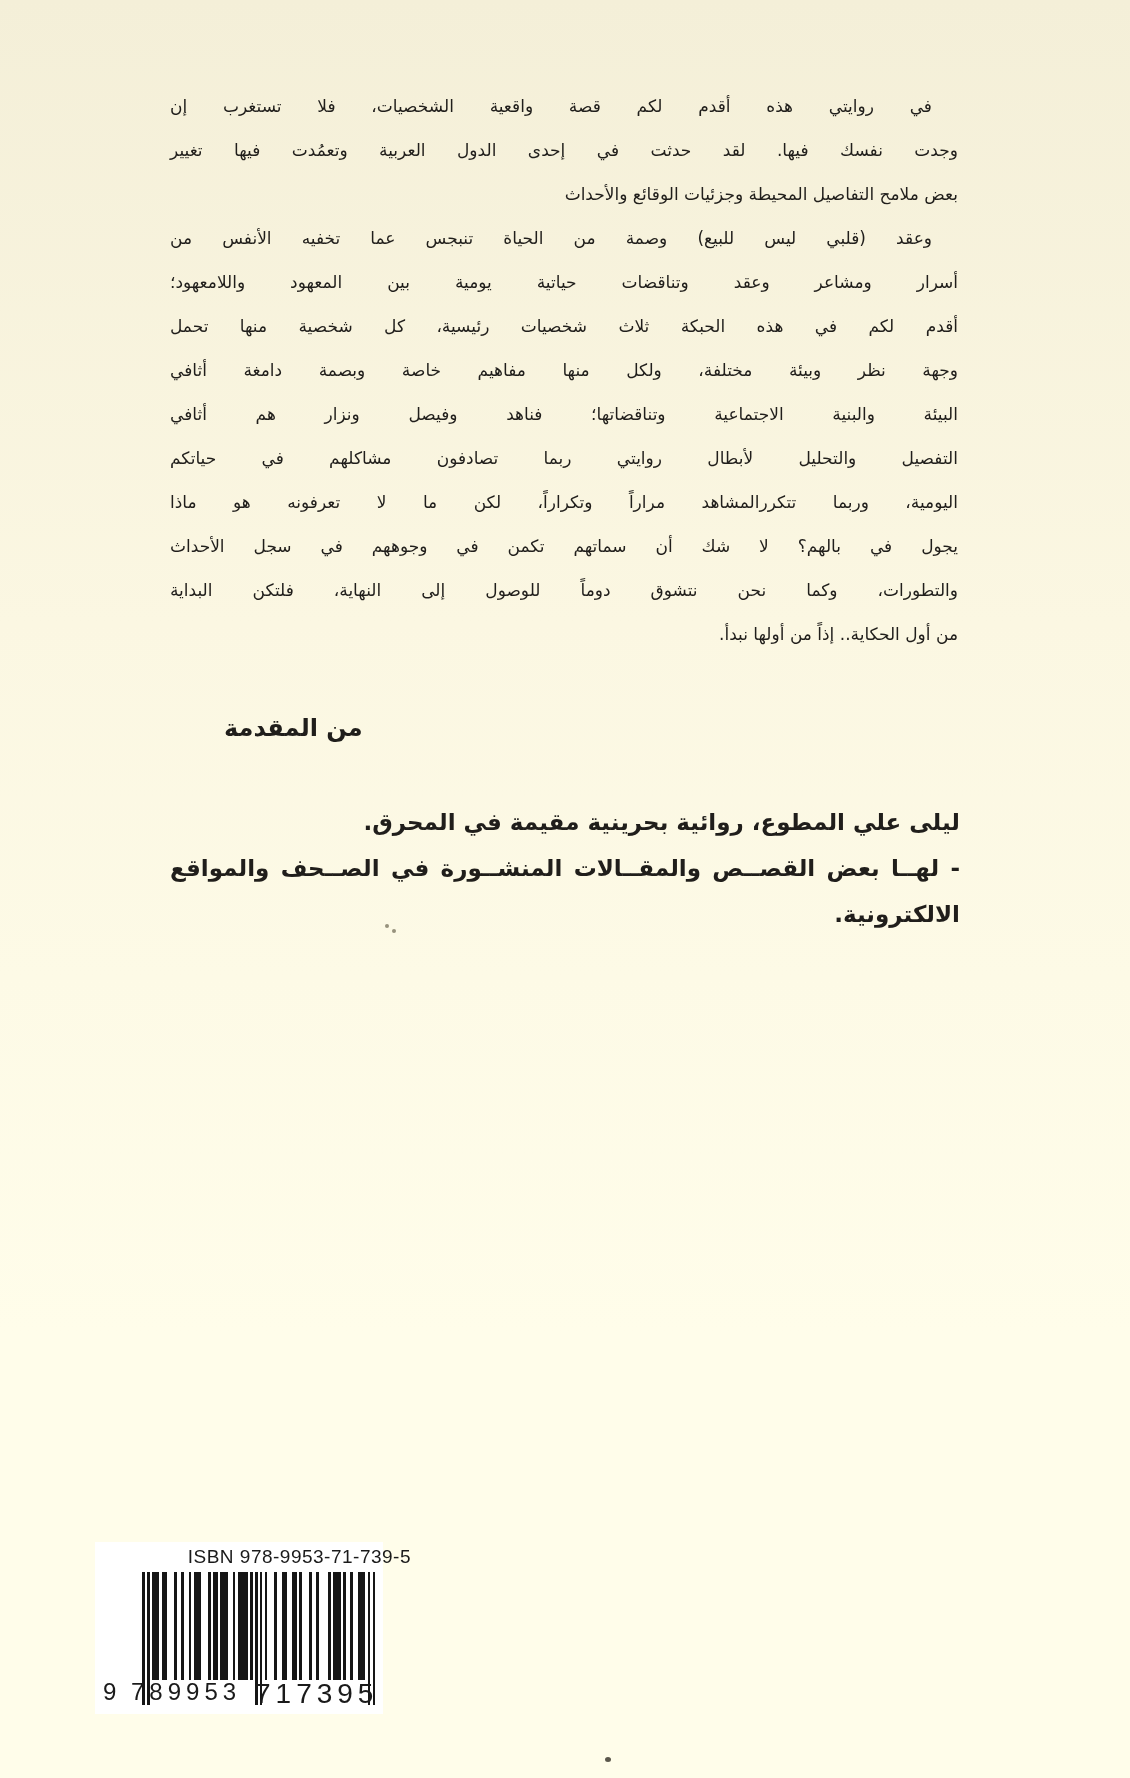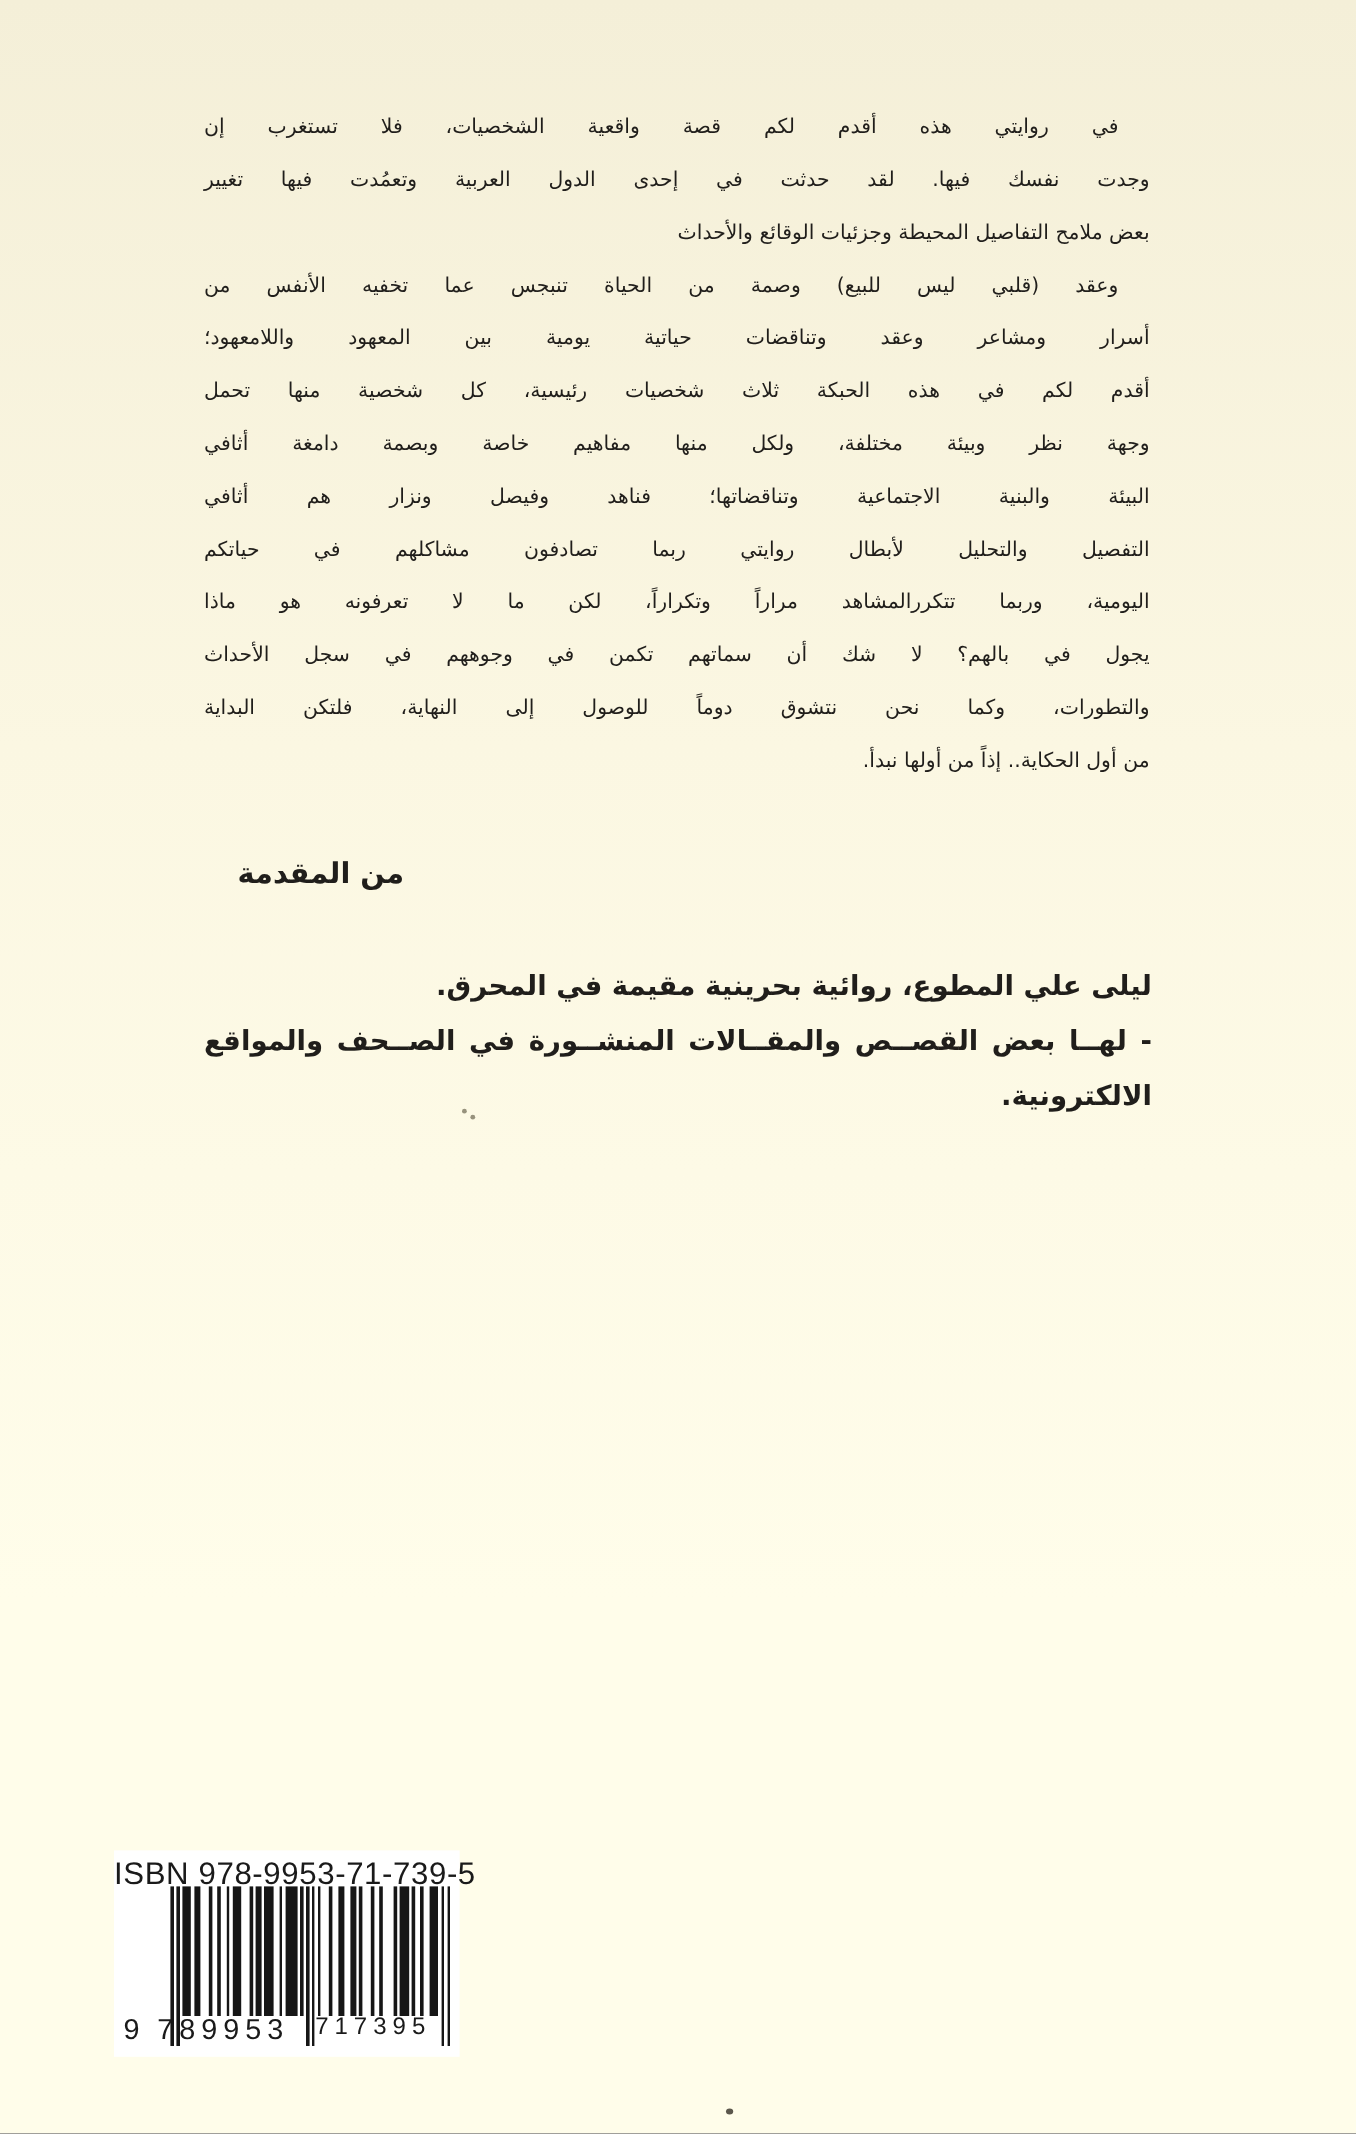--- a/index.html
+++ b/index.html
@@ -26,54 +26,55 @@
     letter-spacing:0;
   }
   .line.indent{padding-right:26px;}
   .line.endline{text-align-last:right;}
   
   .attribution{
     position:absolute;right:172px;top:714px;width:788px;
     font-size:24px;font-weight:bold;
     text-align:left;padding-left:0;
   }
-  .attribution .inner{display:inline-block;margin-left:28px;}
+  .attribution .inner{display:inline-block;margin-left:54px;}
   
   .bio{
     position:absolute;right:170px;top:799px;width:790px;
     font-weight:bold;
   }
   .bio .line{height:46px;line-height:46px;font-size:23px;}
   
   .barcode-box{
     position:absolute;left:95px;top:1542px;width:288px;height:172px;
     background:var(--bc-bg,#ffffff);
     direction:ltr;
     font-family:"Liberation Sans",sans-serif;
     color:#1a1a1a;
   }
   .isbn-label{
     position:absolute;top:4px;left:0;width:100%;
-    text-align:right;font-size:26px;letter-spacing:.5px;
+    text-align:right;font-size:19px;letter-spacing:.5px;
     white-space:nowrap;
+    padding-left:28px;
   }
   .bars{
     position:absolute;left:47px;top:30px;width:233px;height:133px;
   }
   .bar{position:absolute;top:0;background:var(--bc-bar,#161616);}
   .bc-digit-first{
     position:absolute;left:8px;top:136px;font-size:24px;
   }
   .bc-group1{
     position:absolute;left:36px;top:136px;width:106px;text-align:center;
     font-size:24px;letter-spacing:5px;white-space:nowrap;
   }
   .bc-group2{
-    position:absolute;left:160px;top:136px;width:112px;text-align:center;
-    font-size:20px;letter-spacing:5px;white-space:nowrap;
+    position:absolute;left:160px;top:136px;width:112px;
+    font-size:28px;letter-spacing:5px;white-space:nowrap;
   }
   
   .speck-a{
     position:absolute;left:385px;top:924px;width:4px;height:4px;
     background:#97927d;border-radius:50%;
     box-shadow:7px 5px 0 #97927d;
   }
   .speck-b{
     position:absolute;left:605px;top:1757px;width:6px;height:5px;
     background:#5b574c;border-radius:50%;

